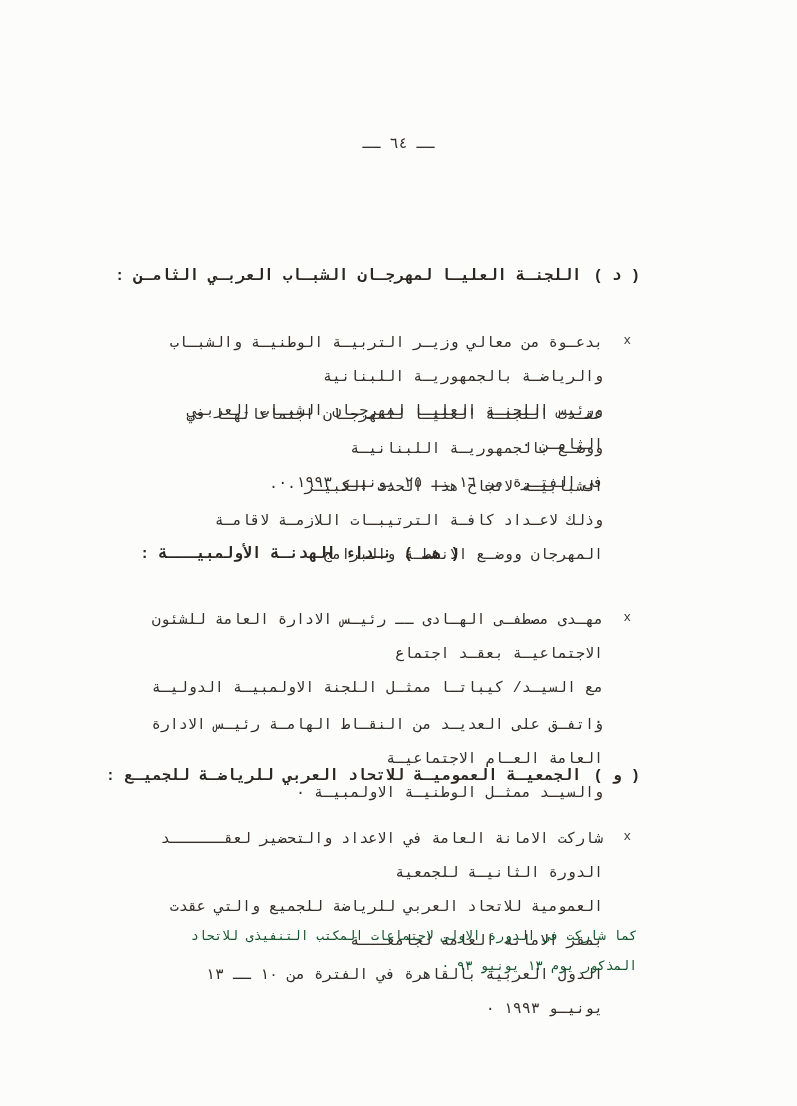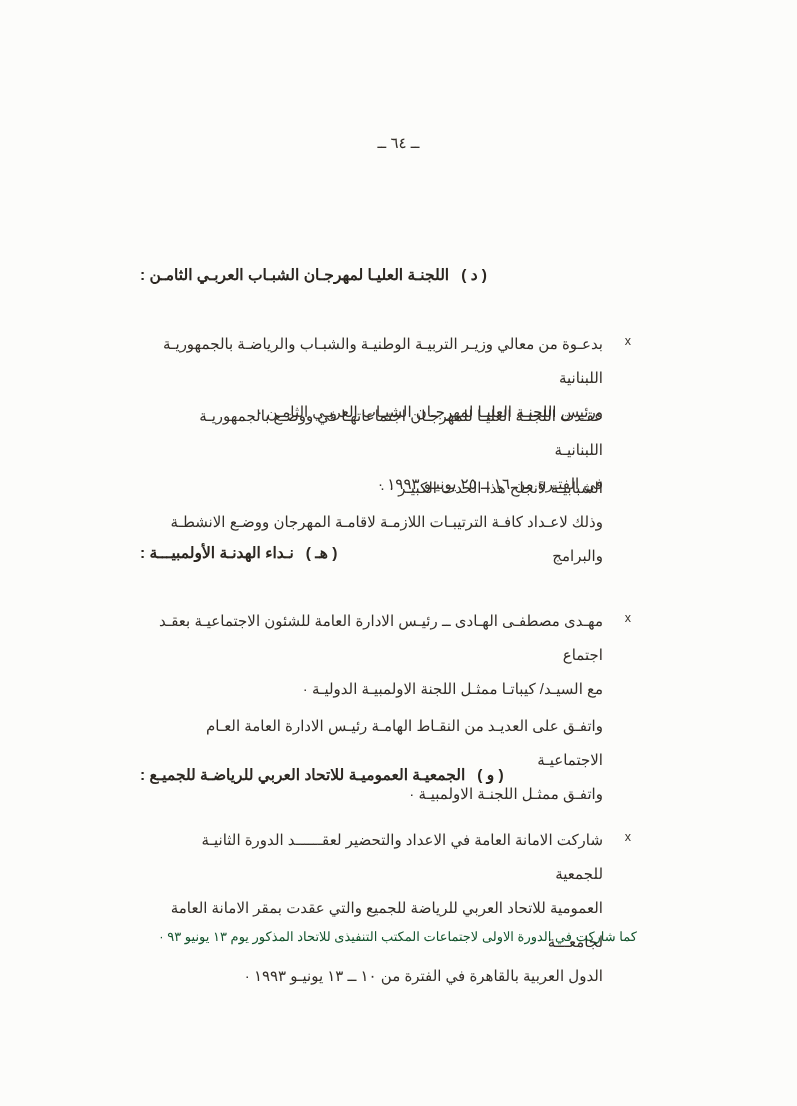--- a/index.html
+++ b/index.html
@@ -7,21 +7,21 @@
     padding: 0;
     background: #e9e9e6;
   }
   .page {
     position: relative;
     width: 797px;
     height: 1106px;
     margin: 0 auto;
     background: #fcfcfa;
     direction: rtl;
-    font-family: Liberation Sans, sans-serif;
+    font-family: Liberation Mono, monospace;
     color: #2e2a25;
     overflow: hidden;
   }
   .page-number {
     position: absolute;
     top: 134px;
     left: 0;
     right: 0;
     text-align: center;
     font-size: 15px;
@@ -98,21 +98,21 @@
   </div>
 
   <div class="para" style="top:604px">
     <span class="bullet">x</span>
     <div class="line">مهـدى مصطفـى الهـادى ــ رئيـس الادارة العامة للشئون الاجتماعيـة بعقـد اجتماع</div>
     <div class="line">مع السيـد/ كيباتـا ممثـل اللجنة الاولمبيـة الدوليـة ·</div>
   </div>
 
   <div class="para" style="top:709px">
     <div class="line">واتفـق على العديـد من النقـاط الهامـة رئيـس الادارة العامة العـام الاجتماعيـة</div>
-    <div class="line">واتفـق ممثـل اللجنـة الاولمبيـة ·</div>
+    <div class="line">والسيـد ممثـل الوطنيـة الاولمبيـة ·</div>
   </div>
 
   <div class="sec-header" style="top:766px">
     <span class="marker">( و )</span><span class="title">الجمعيـة العموميـة للاتحاد العربي للرياضـة للجميـع :</span>
   </div>
 
   <div class="para" style="top:823px">
     <span class="bullet">x</span>
     <div class="line">شاركت الامانة العامة في الاعداد والتحضير لعقــــــد الدورة الثانيـة للجمعية</div>
     <div class="line">العمومية للاتحاد العربي للرياضة للجميع والتي عقدت بمقر الامانة العامة لجامعـــة</div>

